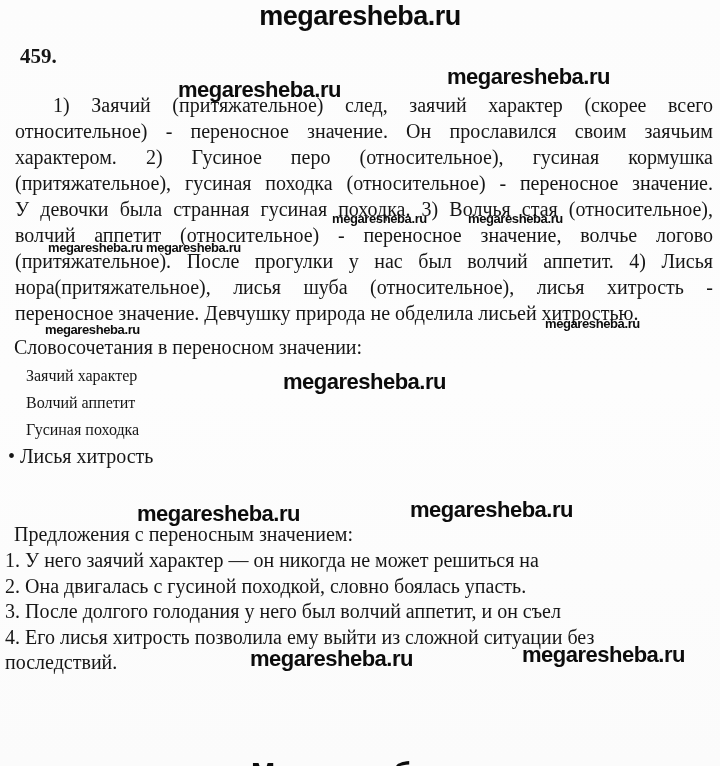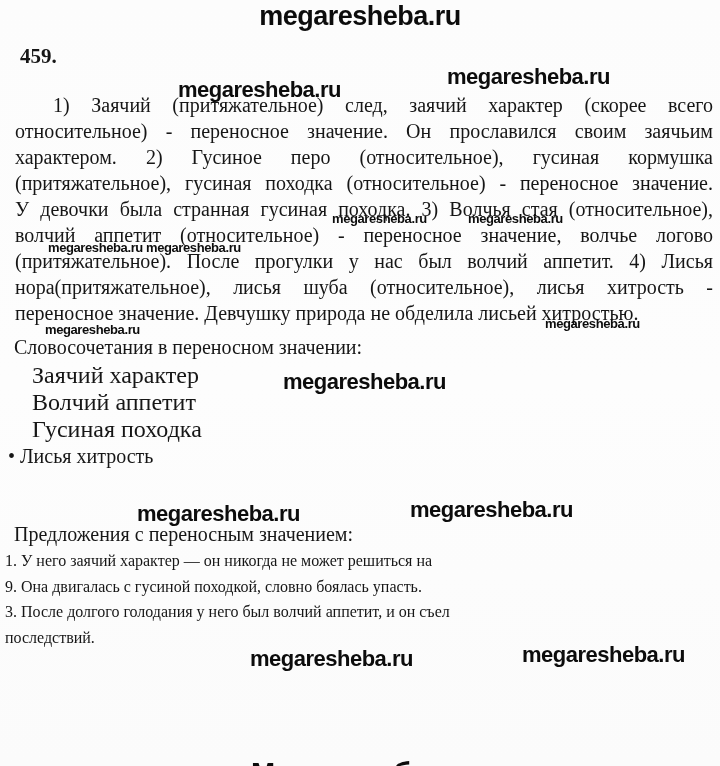--- a/index.html
+++ b/index.html
@@ -51,25 +51,25 @@
   .paragraph {
     position: absolute; top: 92px; left: 7px; width: 706px;
     font-size: 20px; line-height: 26px;
     z-index: 1;
   }
   .p-line { text-align: justify; text-align-last: justify; white-space: normal; margin-left: 8px; }
   .p-line.first { padding-left: 38px; box-sizing: border-box; }
   .p-line.last { text-align: left; text-align-last: left; }
   
   .colloc-heading { position: absolute; top: 336px; left: 14px; font-size: 20px; z-index: 1; }
-  .colloc-list { position: absolute; top: 362px; left: 32px; font-size: 24px; line-height: 27px; z-index: 1; }
+  .colloc-list { position: absolute; top: 362px; left: 26px; font-size: 16px; line-height: 27px; z-index: 1; }
   .bullet-item { position: absolute; top: 445px; left: 8px; font-size: 20px; z-index: 1; }
   
   .sent-heading { position: absolute; top: 523px; left: 14px; font-size: 20px; z-index: 1; }
-  .sentences { position: absolute; top: 548px; left: 5px; width: 710px; font-size: 16px; line-height: 25.6px; z-index: 1; }
+  .sentences { position: absolute; top: 548px; left: 5px; width: 710px; font-size: 20px; line-height: 25.6px; z-index: 1; }
   
   .footer-brand {
     position: absolute; top: 730px; left: 0; right: 0;
     text-align: center;
     font-family: "Liberation Sans", sans-serif;
     font-weight: bold; font-size: 29px;
     color: #0b0b0b;
     z-index: 2;
     margin-top: 27px;
   }
@@ -116,20 +116,21 @@
     <div>Волчий аппетит</div>
     <div>Гусиная походка</div>
   </div>
 
   <div class="bullet-item">• Лисья хитрость</div>
 
   <div class="sent-heading">Предложения с переносным значением:</div>
 
   <div class="sentences">
     <div>1. У него заячий характер — он никогда не может решиться на</div>
-    <div>9. Она двигалась с гусиной походкой, словно боялась упасть.</div>
+    <div>2. Она двигалась с гусиной походкой, словно боялась упасть.</div>
     <div>3. После долгого голодания у него был волчий аппетит, и он съел</div>
+    <div>4. Его лисья хитрость позволила ему выйти из сложной ситуации без</div>
     <div>последствий.</div>
   </div>
 
   <div class="footer-brand">Мегарешеба.ру</div>
 
 </div>
 
 </body></html>

